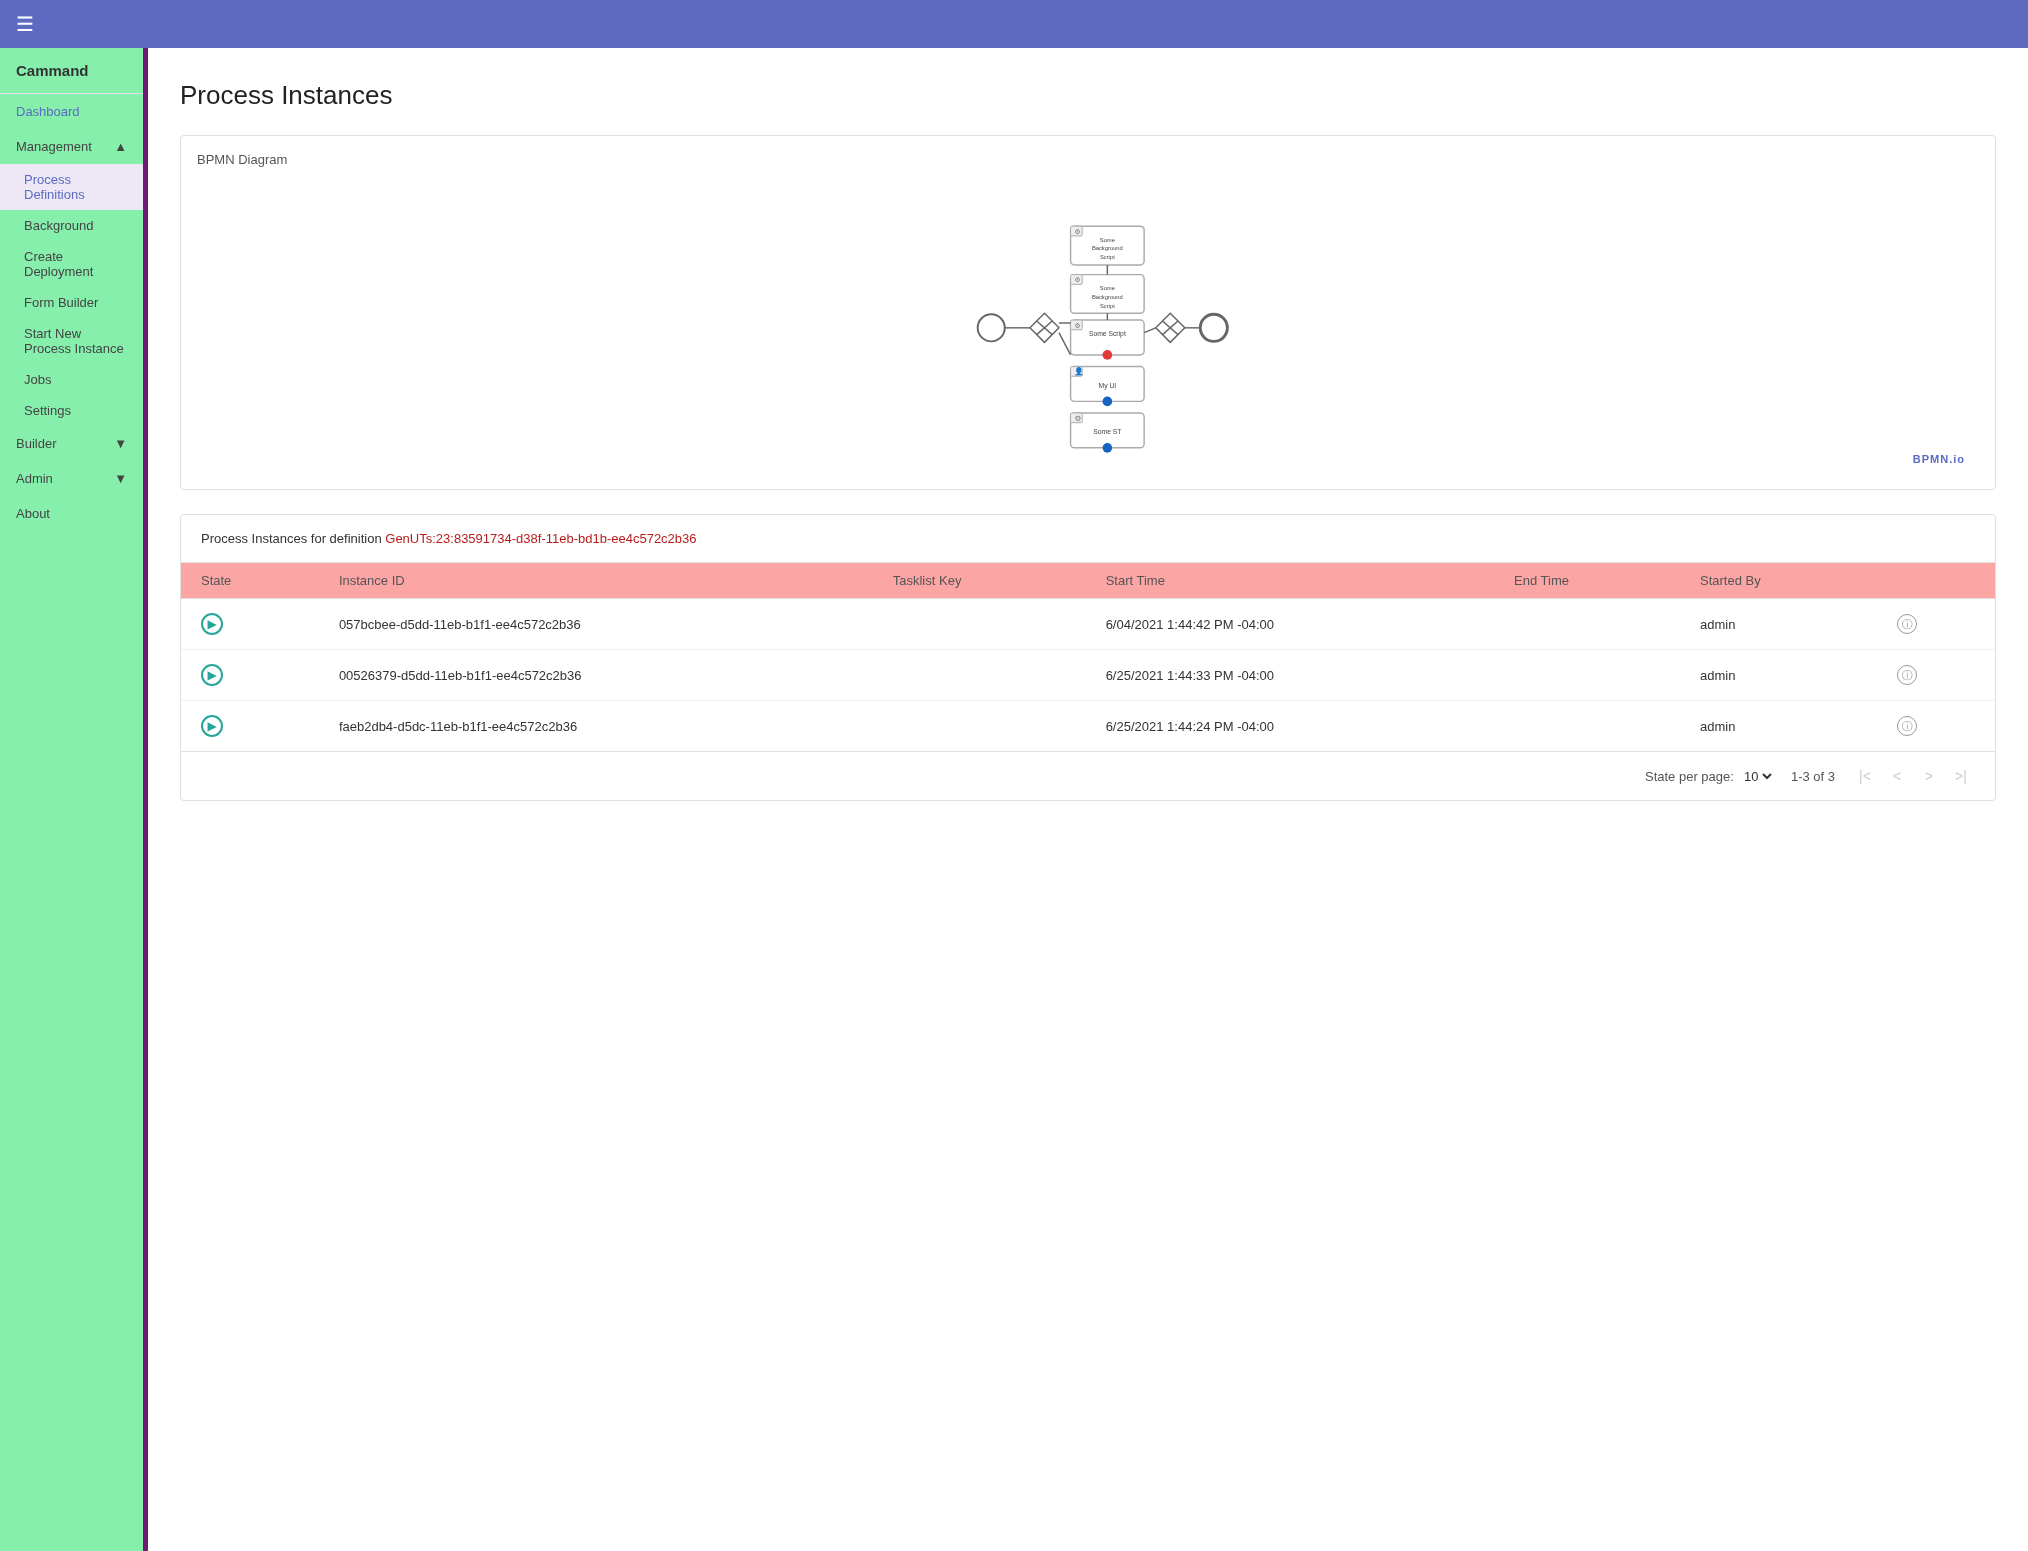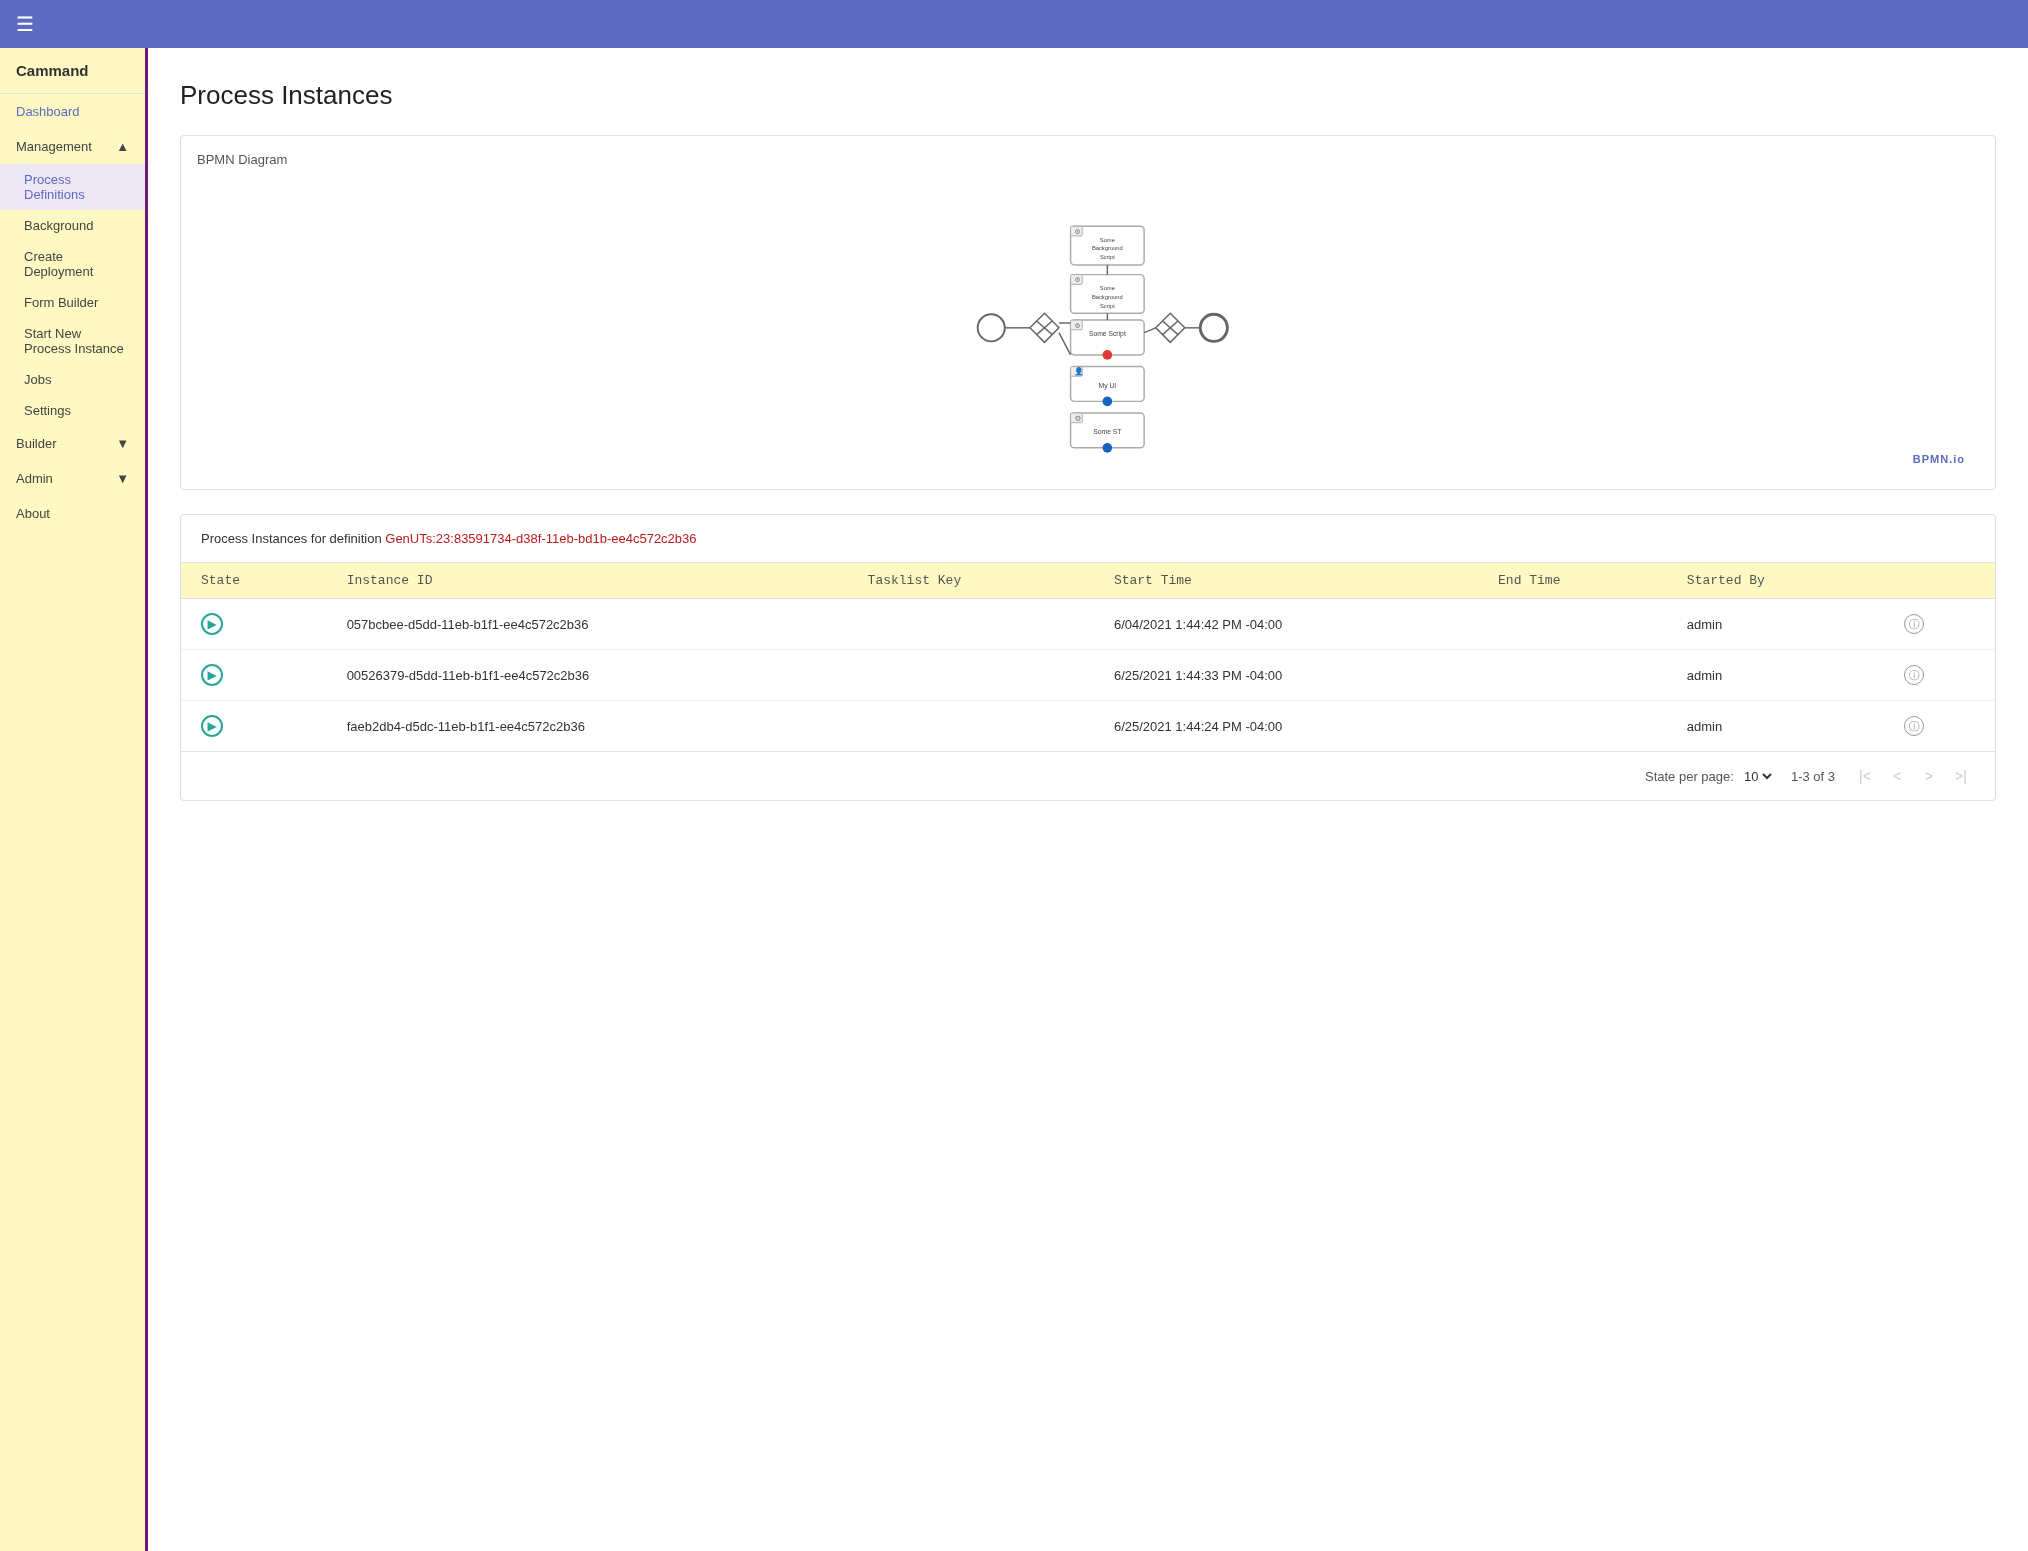--- a/index.html
+++ b/index.html
@@ -23,22 +23,22 @@
     
     .layout {
       display: flex;
       flex: 1;
       overflow: hidden;
     }
 
     
     .sidebar {
       width: 148px;
-      background: #fef9c3;
-      border-right: 3px solid #701a75;
+      background: #86efac;
+      border-right: 5px solid #701a75;
       display: flex;
       flex-direction: column;
       overflow-y: auto;
       flex-shrink: 0;
     }
     .sidebar-brand {
       padding: 14px 16px;
       font-size: 15px;
       font-weight: 600;
       color: #333;
@@ -147,22 +147,21 @@
       width: 100%;
       border-collapse: collapse;
     }
     .instances-table th {
       text-align: left;
       padding: 10px 20px;
       font-size: 13px;
       color: #555;
       font-weight: 500;
       border-bottom: 1px solid #e0e0e0;
-      background: #fef9c3;
-      font-family: Liberation Mono, monospace;
+      background: #fca5a5;
     }
     .instances-table td {
       padding: 14px 20px;
       font-size: 13px;
       color: #333;
       border-bottom: 1px solid #f0f0f0;
     }
     .instances-table tr:last-child td {
       border-bottom: none;
     }

